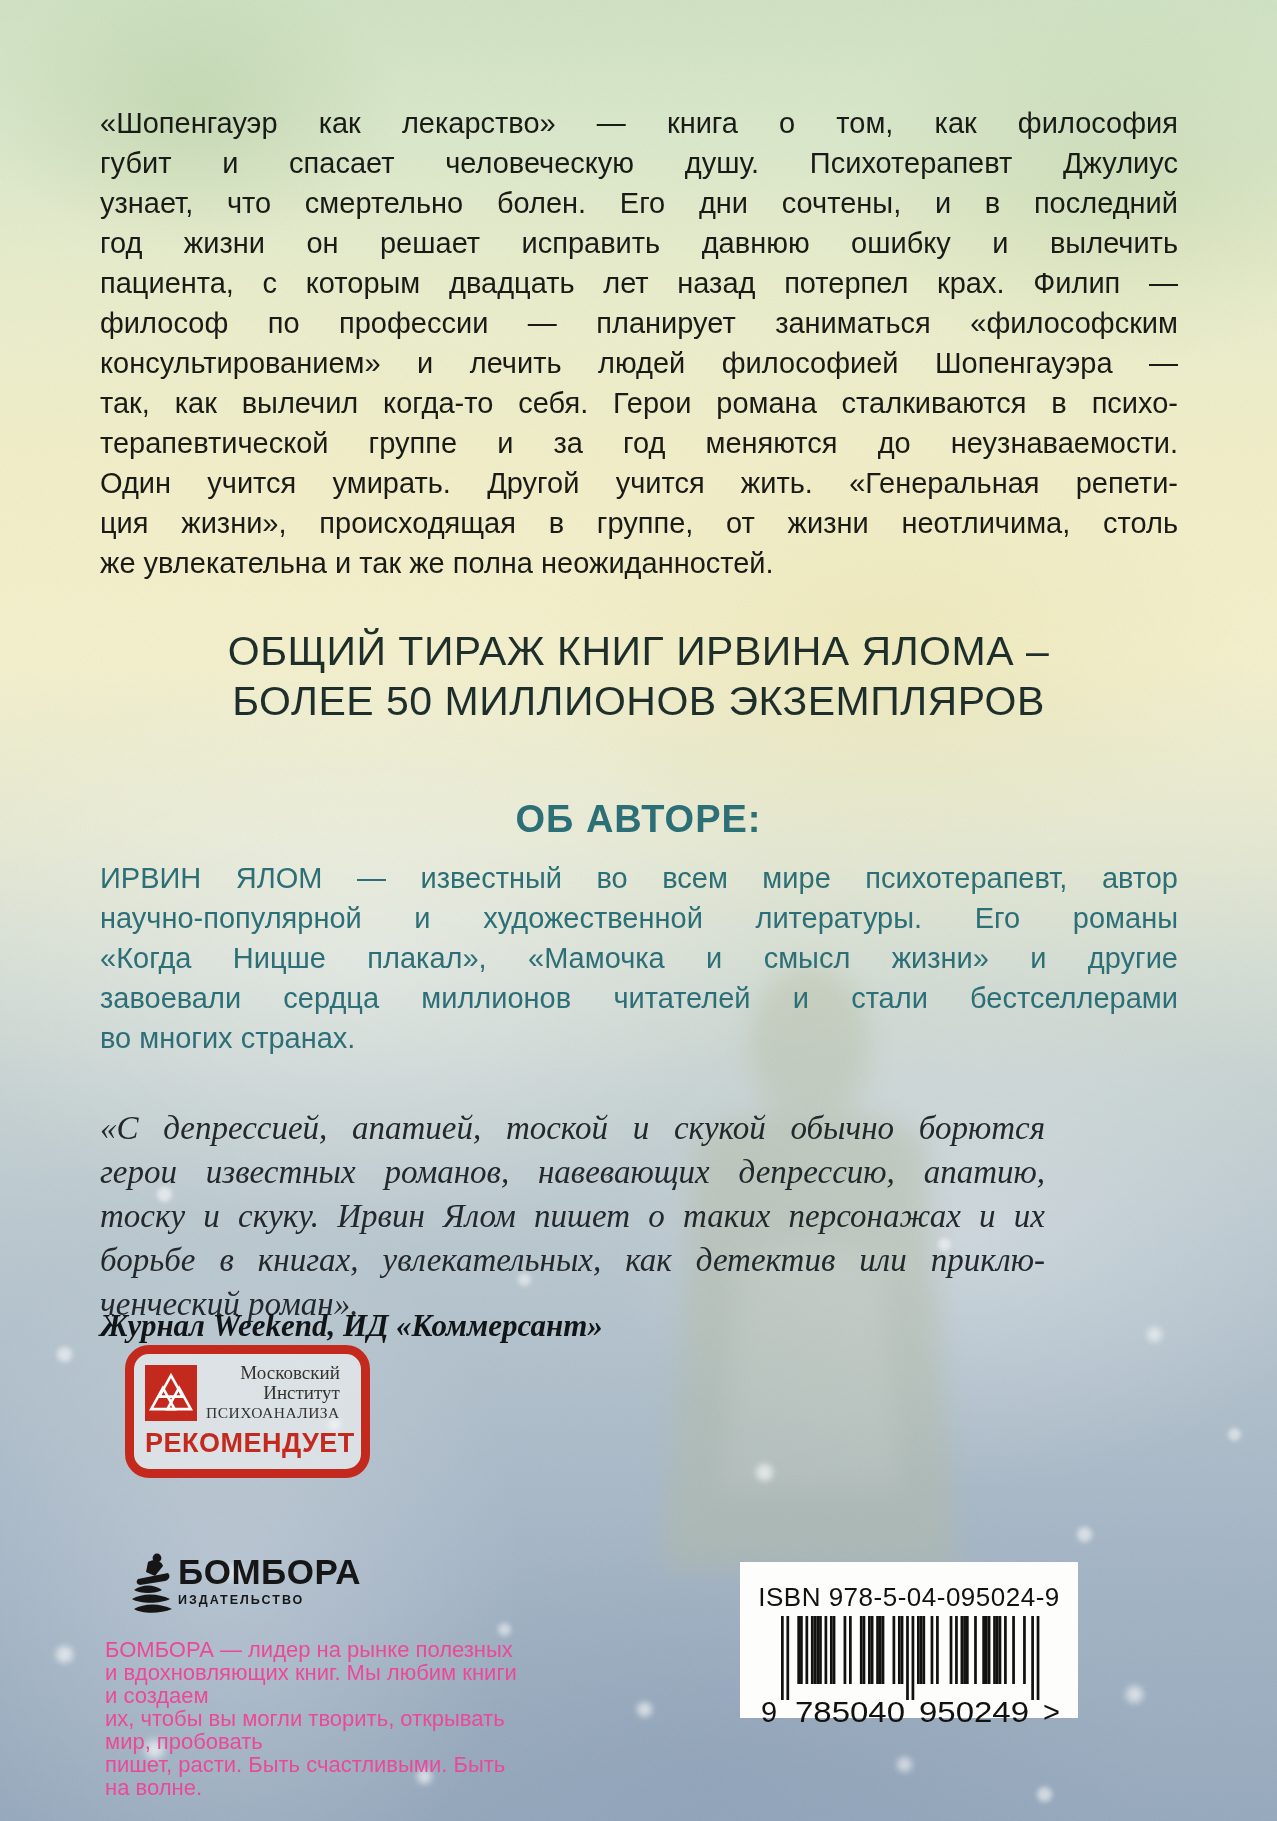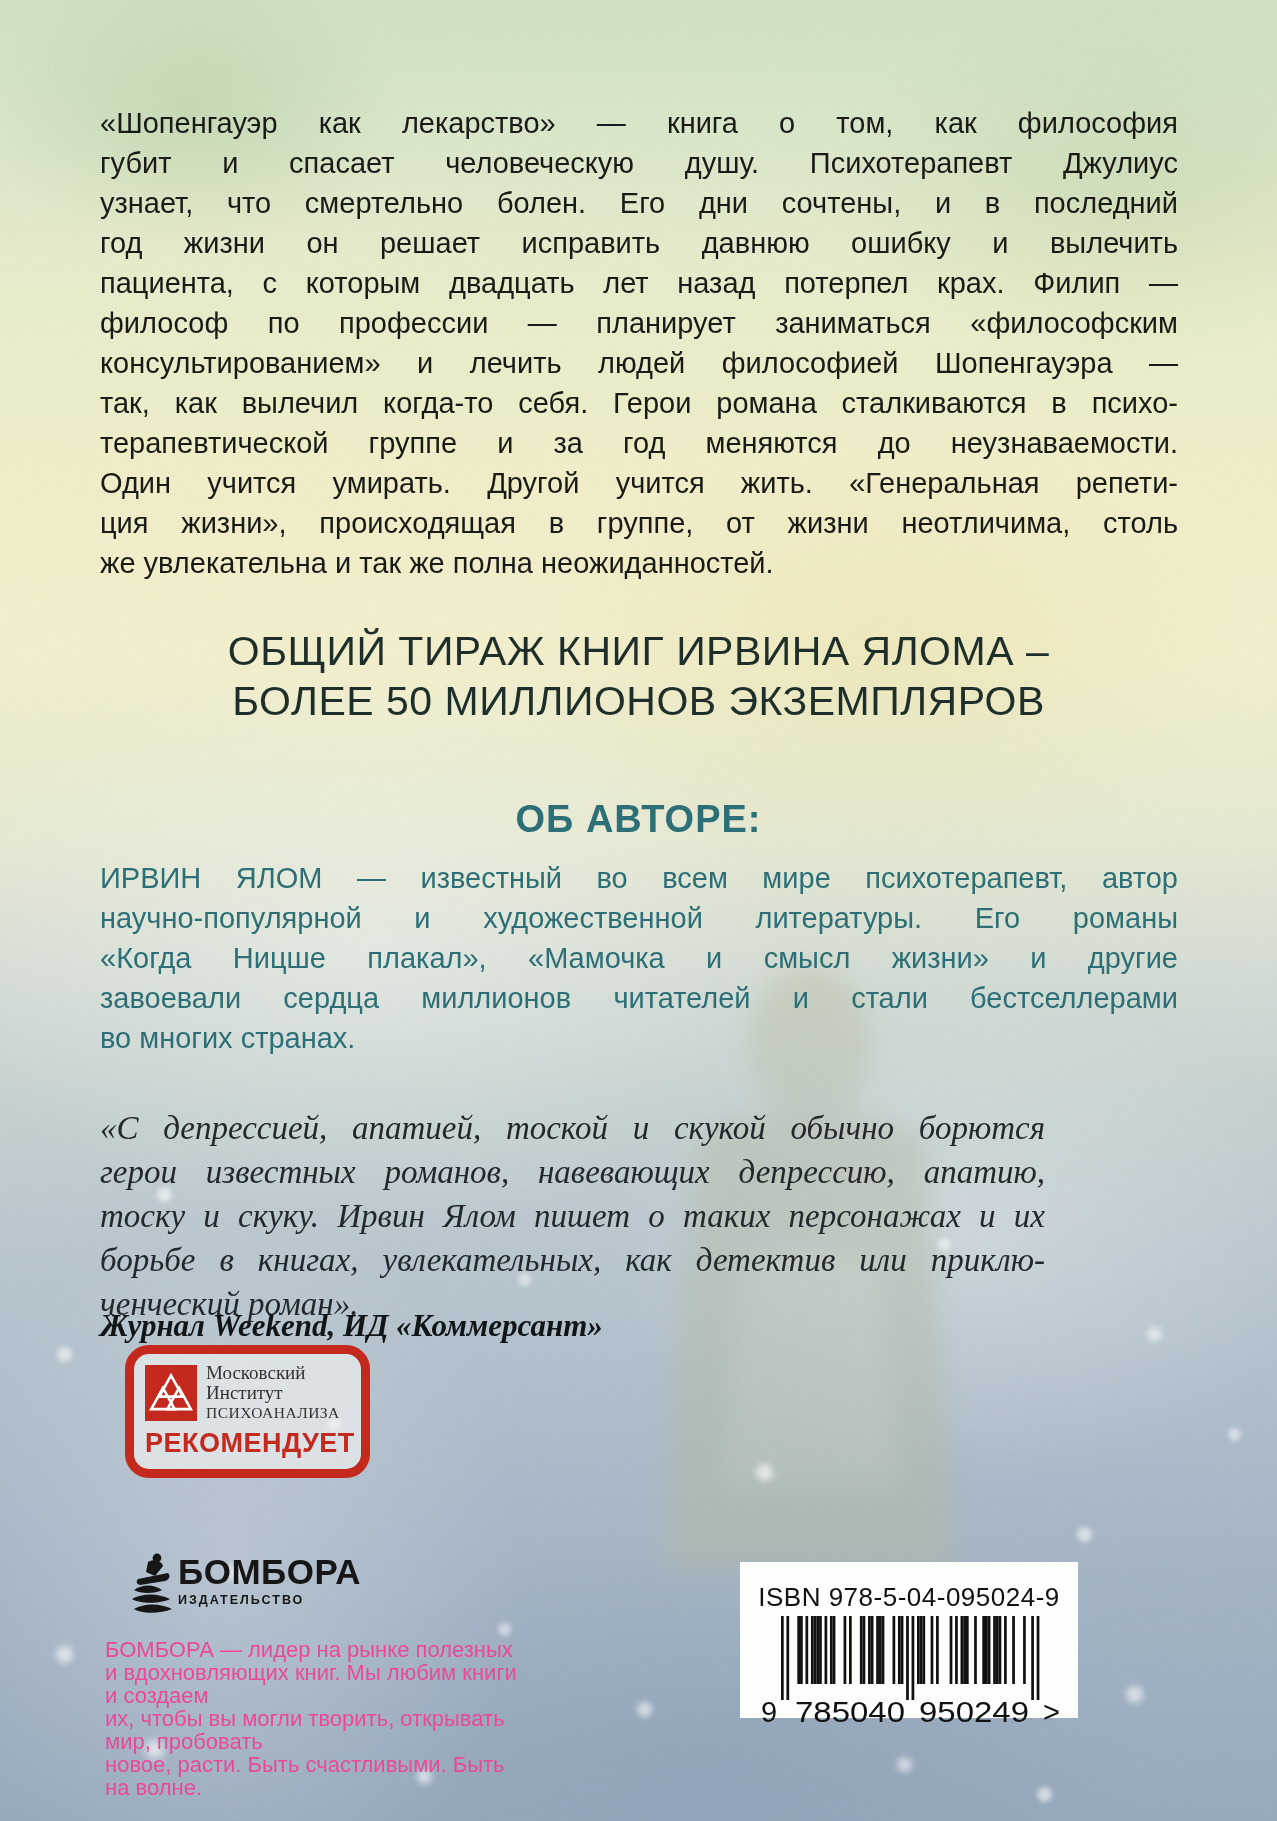--- a/index.html
+++ b/index.html
@@ -58,21 +58,21 @@
   .quote{position:absolute; left:100px; top:1106px; width:945px;
     font-family:"Liberation Serif","DejaVu Serif",serif; font-style:italic;
     font-size:33px; line-height:44px; color:#23282c;}
   .attribution{position:absolute; left:100px; top:1308px; width:990px; text-align:left;
     font-family:"Liberation Serif","DejaVu Serif",serif; font-style:italic; font-weight:700;
     font-size:31px; color:#121518;}
   
   .badge{position:absolute; left:125px; top:1345px; width:245px; height:133px; box-sizing:border-box;
     border:9px solid #c32a1d; border-radius:24px; background:rgba(250,250,247,.55);
     padding:9px 11px 6px;}
-  .badge-row{display:flex; gap:9px; align-items:center;}
+  .badge-row{display:flex; gap:9px; align-items:center;text-align:right;}
   .badge-logo{width:52px; height:56px; background:#c32a1d; flex:0 0 auto;
     display:flex; align-items:center; justify-content:center;}
   .badge-org{font-family:"Liberation Serif","DejaVu Serif",serif;
     font-size:19px; line-height:20px; color:#33332f;}
   .badge-org .line:last-child{font-size:15.5px; letter-spacing:.5px;}
   .badge-action{color:#c32a1d; font-weight:700; font-size:27px; letter-spacing:.5px;
     text-align:center; margin-top:5px;}
   
   .pub-logo{position:absolute; left:128px; top:1552px; display:flex; align-items:flex-start;}
   .pub-name{font-size:35px; font-weight:700; color:#161616; letter-spacing:.5px; line-height:40px;}
@@ -186,21 +186,21 @@
     <div>
       <div class="pub-name">БОМБОРА</div>
       <div class="pub-sub">ИЗДАТЕЛЬСТВО</div>
     </div>
   </div>
 
   <div class="pub-about">
       <div class="line">БОМБОРА — лидер на рынке полезных</div>
       <div class="line">и вдохновляющих книг. Мы любим книги и создаем</div>
       <div class="line">их, чтобы вы могли творить, открывать мир, пробовать</div>
-      <div class="line">новое, расти. Быть счастливыми. Быть на волне.</div>
+      <div class="line">пишет, расти. Быть счастливыми. Быть на волне.</div>
     </div>
 
   <div class="isbn-box">
     <div class="isbn-label">ISBN 978-5-04-095024-9</div>
     <svg class="barcode" width="300" height="112" viewBox="0 0 300 112" aria-hidden="true">
       <g id="bars" fill="#111">
           <rect x="22.00" y="0" width="2.72" height="84"></rect>
           <rect x="27.44" y="0" width="2.72" height="84"></rect>
           <rect x="38.32" y="0" width="2.72" height="68"></rect>
           <rect x="41.04" y="0" width="2.72" height="68"></rect>

